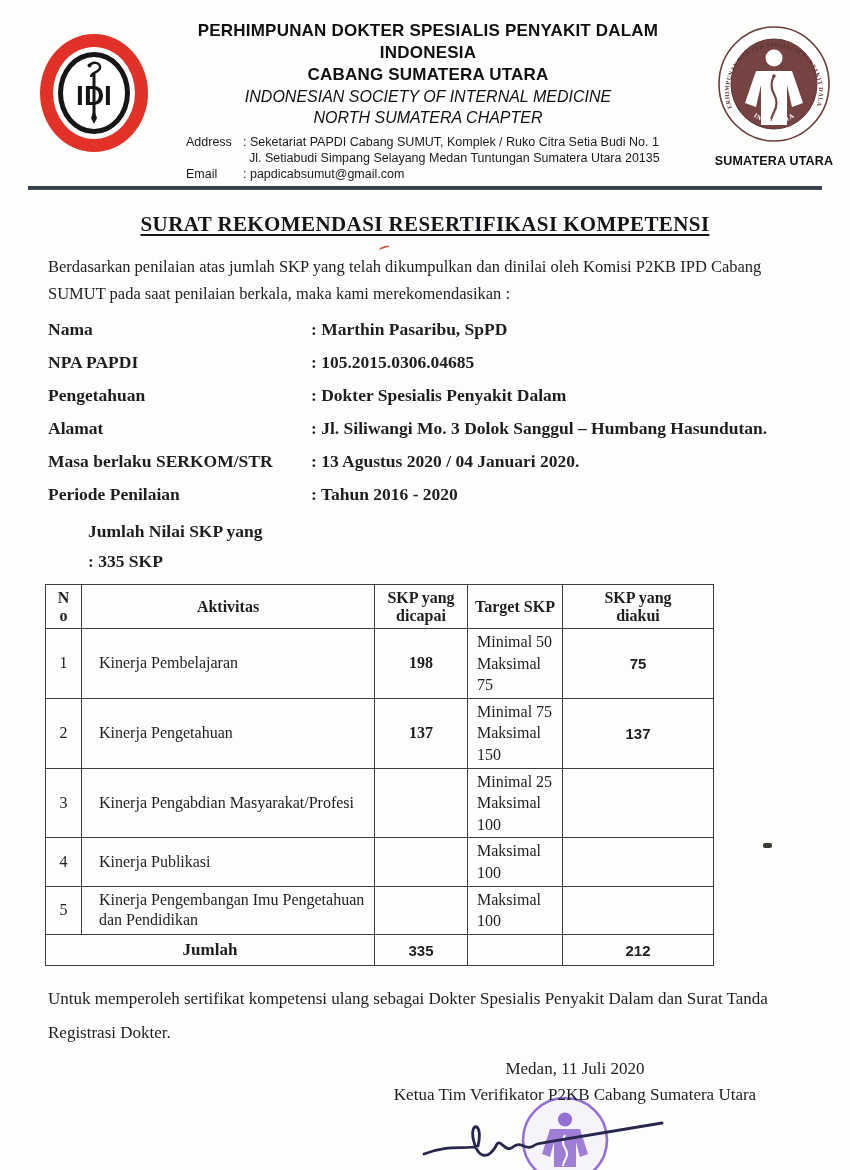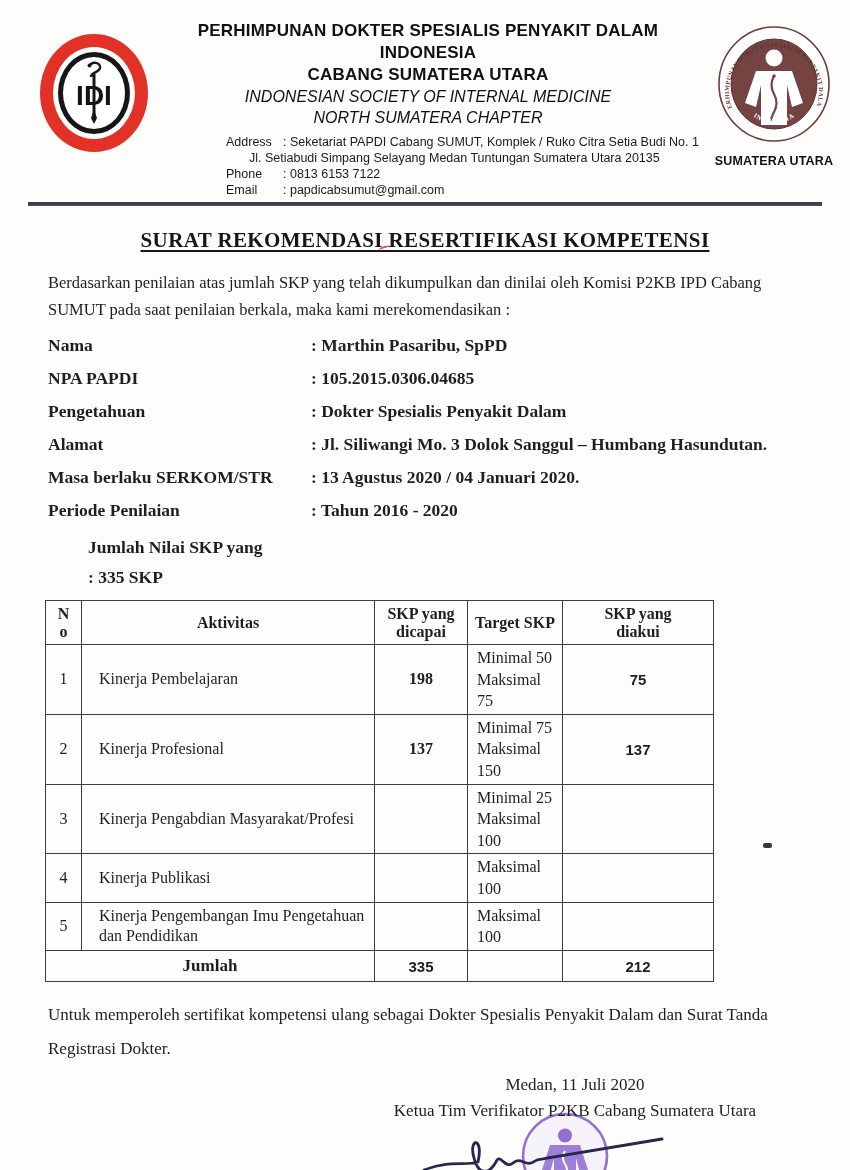--- a/index.html
+++ b/index.html
@@ -11,21 +11,21 @@
   .letterhead { display:flex; padding:4px 10px 0 40px; }
   .idi-logo { width:108px; height:118px; margin-top:16px; border:13px solid #e23127; border-radius:50%;
               display:flex; align-items:center; justify-content:center; background:#fff; flex:none; }
   .idi-inner { width:72px; height:82px; border:5px solid #161616; border-radius:50%;
                display:flex; align-items:center; justify-content:center; }
   .lh-center { flex:1; text-align:center; padding:2px 2px 0 2px; font-family:"Liberation Sans", sans-serif; color:#101010; }
   .org1, .org2 { font-weight:bold; font-size:17px; line-height:22px; letter-spacing:.2px; }
   .org3, .org4 { font-weight:normal; font-style:italic; font-size:16px; line-height:21px; }
   .contact { margin:6px 0 0 36px; text-align:left; font-size:12.5px; line-height:16px; color:#1a1a1a; }
   .contact-row { display:flex; }
-  .clabel { width:57px; flex:none;margin-left:40px; }
+  .clabel { width:57px; flex:none; }
   .indent { margin-left:63px; }
   .seal-wrap { width:132px; flex:none; text-align:center; margin-top:8px; }
   .seal-caption { font-family:"Liberation Sans", sans-serif; font-weight:bold; font-size:12.5px; letter-spacing:.2px; margin-top:2px; color:#101010; }
 
   .rule { margin:4px 28px 0 28px; height:3px; border-top:3.5px solid #394049; border-bottom:1.5px solid #4a525c; }
 
   
   h1.letter-title { margin-top:22px; text-align:center; font-size:21px; letter-spacing:.4px;
        text-decoration:underline; text-underline-offset:3px; text-decoration-thickness:2px; color:#15151a; }
   .doc-no { text-align:center; font-weight:bold; font-size:18px; margin-top:5px; color:#15151a; white-space:pre; }
@@ -92,24 +92,20 @@
       <div class="org2">CABANG SUMATERA UTARA</div>
       <div class="org3">INDONESIAN SOCIETY OF INTERNAL MEDICINE</div>
       <div class="org4">NORTH SUMATERA CHAPTER</div>
       <div class="contact">
         <div class="contact-row">
           <span class="clabel">Address</span>
           <span>: Seketariat PAPDI Cabang SUMUT, Komplek / Ruko Citra Setia Budi No. 1</span>
         </div>
         <div class="contact-row indent">
           <span>Jl. Setiabudi Simpang Selayang Medan Tuntungan Sumatera Utara 20135</span>
-        </div>
-        <div class="contact-row">
-          <span class="clabel">Phone</span>
-          <span>: 0813 6153 7122</span>
         </div>
         <div class="contact-row">
           <span class="clabel">Email</span>
           <span>: papdicabsumut@gmail.com</span>
         </div>
       </div>
     </div>
 
     <div class="seal-wrap">
       <svg width="116" height="122" viewBox="0 0 116 122">
@@ -206,21 +202,21 @@
         <td class="c-akt">Kinerja Pembelajaran</td>
         <td class="c-dic">198</td>
         <td class="c-tgt">
             <span>Minimal 50</span>
             <span>Maksimal 75</span>
           </td>
         <td class="c-dia">75</td>
       </tr>
       <tr class="r-tall">
         <td class="c-no">2</td>
-        <td class="c-akt">Kinerja Profesional</td>
+        <td class="c-akt">Kinerja Pengetahuan</td>
         <td class="c-dic">137</td>
         <td class="c-tgt">
             <span>Minimal 75</span>
             <span>Maksimal 150</span>
           </td>
         <td class="c-dia">137</td>
       </tr>
       <tr class="r-tall">
         <td class="c-no">3</td>
         <td class="c-akt">Kinerja Pengabdian Masyarakat/Profesi</td>

